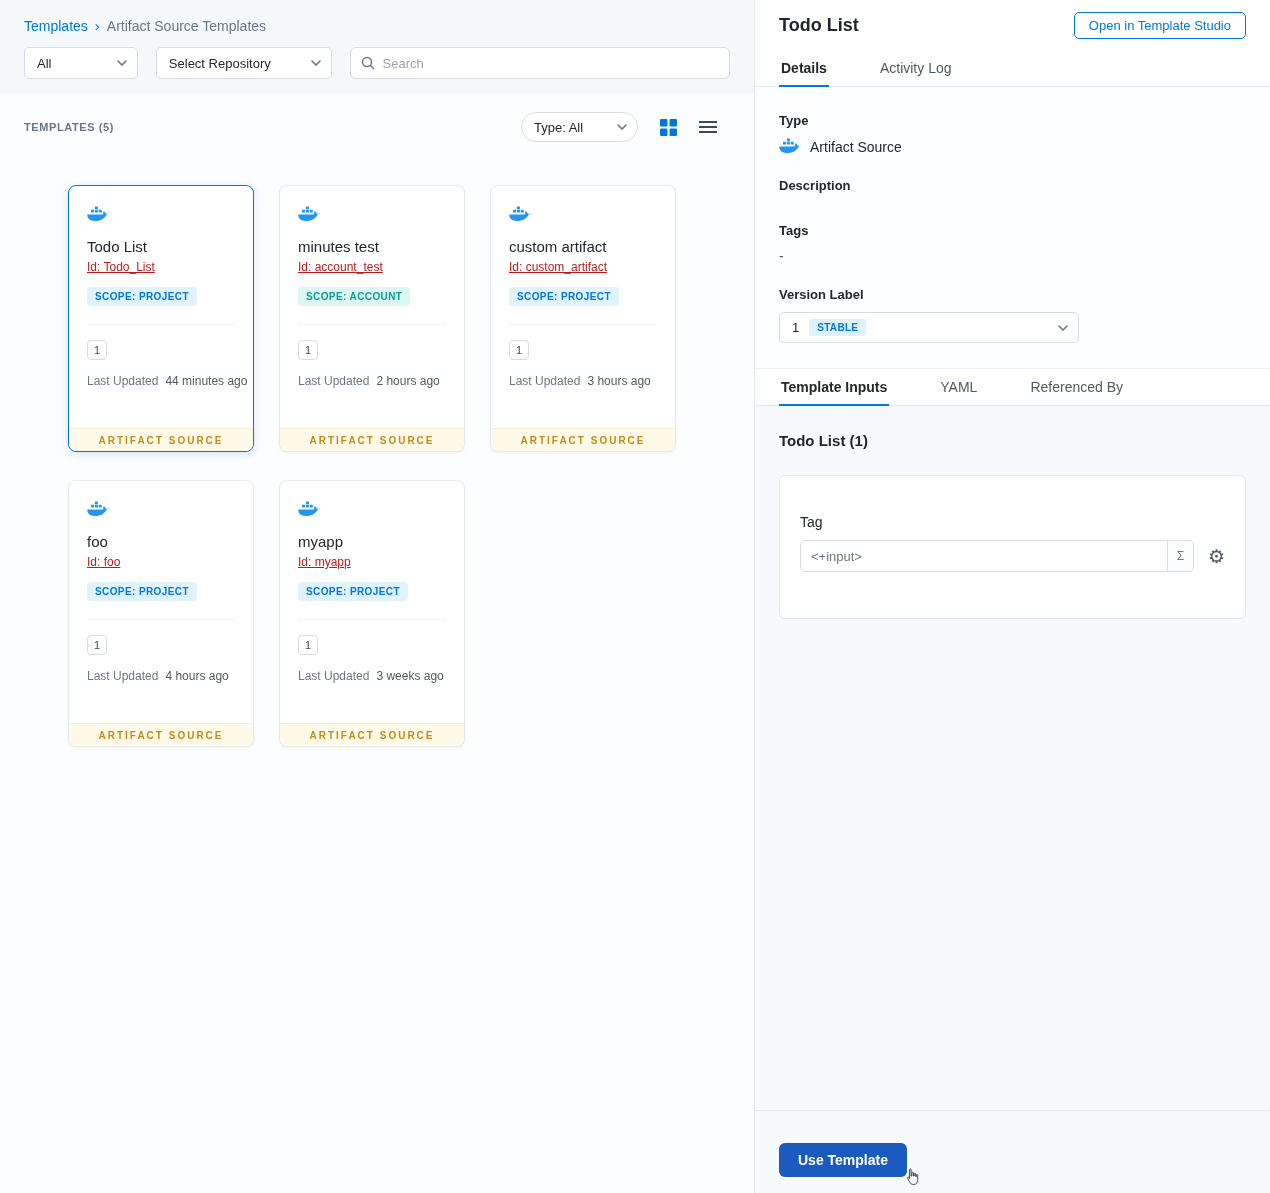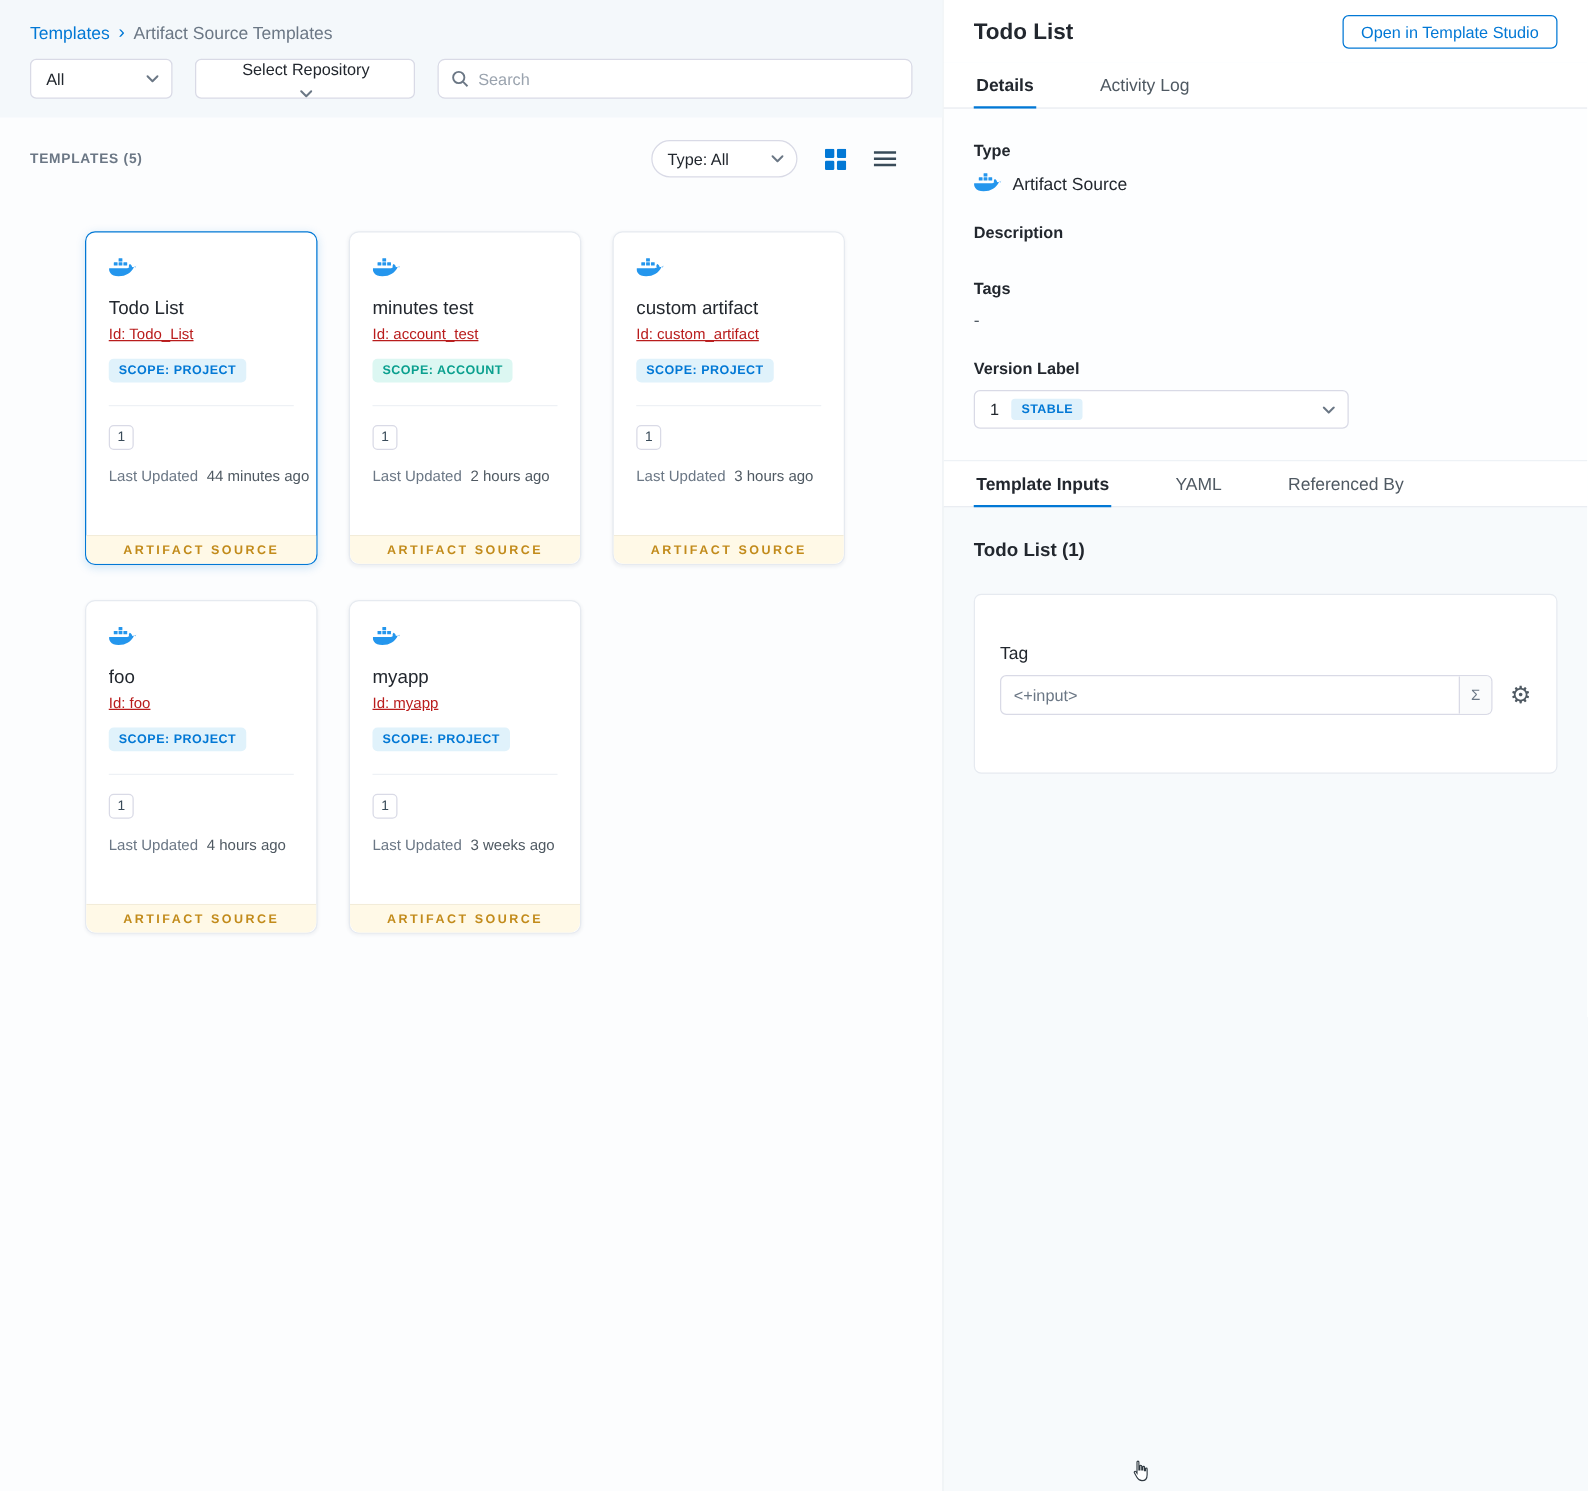--- a/index.html
+++ b/index.html
@@ -12,21 +12,21 @@
   .left-top { background: #f4f8fb; padding: 17px 24px 15px; }
   .breadcrumb { font-size: 14px; display: flex; align-items: center; gap: 7px; }
   .breadcrumb .bc-link { color: #0278d5; text-decoration: none; cursor: pointer; }
   .breadcrumb .bc-sep { color: #0278d5; font-size: 15px; }
   .breadcrumb .bc-current { color: #6b7785; }
   .filters { display: flex; align-items: center; gap: 18px; margin-top: 13px; }
   .select { display: flex; align-items: center; justify-content: space-between; gap: 8px;
             background: #fff; border: 1px solid #d9dae6; border-radius: 5px; height: 32px;
             padding: 0 10px 0 12px; font-size: 13px; color: #22272e; cursor: pointer; }
   .w-all { width: 114px; }
-  .w-repo { width: 176px; flex-direction: column; }
+  .w-repo { width: 176px; }
   .searchbox { display: flex; align-items: center; width: 381px; height: 32px; background: #fff;
                border: 1px solid #d9dae6; border-radius: 6px; padding: 0 10px; }
   .searchbox input { border: none; outline: none; background: transparent; flex: 1; margin-left: 8px;
                      font-size: 13px; color: #14532d; font-family: "Liberation Sans", sans-serif; }
   .searchbox input::placeholder { color: #9aa3ae; }
 
   .list-head { display: flex; align-items: center; justify-content: space-between; padding: 18px 37px 0 24px; gap: 43px; }
   .count { font-size: 11px; font-weight: 700; letter-spacing: .6px; color: #6b7785; }
   .head-right { display: flex; align-items: center; gap: 22px; }
   .w-type { width: 117px; height: 30px; border-radius: 15px; }
@@ -322,20 +322,23 @@
         <div class="input-row">
           <div class="text-input">
             <input type="text" value="&lt;+input&gt;" style="">
             <span class="fx-btn">Σ</span>
           </div>
           <span class="gear">⚙</span>
         </div>
       </div>
     </div>
 
+    <div class="bottom-bar">
+      <button class="use-btn">Use Template</button>
+    </div>
 
     <span class="cursor-hand">
       <svg width="15" height="19" viewBox="0 0 15 19">
         <path d="M4.6 1.6c0-1 1.5-1 1.5 0V8h.8V4.9c0-1 1.5-1 1.5 0V8h.8V5.8c0-.9 1.4-.9 1.4 0V8.5h.8V7.1c0-.9 1.3-.9 1.3 0v4.6c0 3-1.5 4.8-4.1 4.8-2.3 0-3.1-.9-4.1-2.7l-2-3.6c-.5-.9.7-1.7 1.3-.8l.8 1.2V1.6z" fill="#fff" stroke="#2f3941" stroke-width="0.9"></path>
       </svg>
     </span>
 
   </div>
 </div>
 

